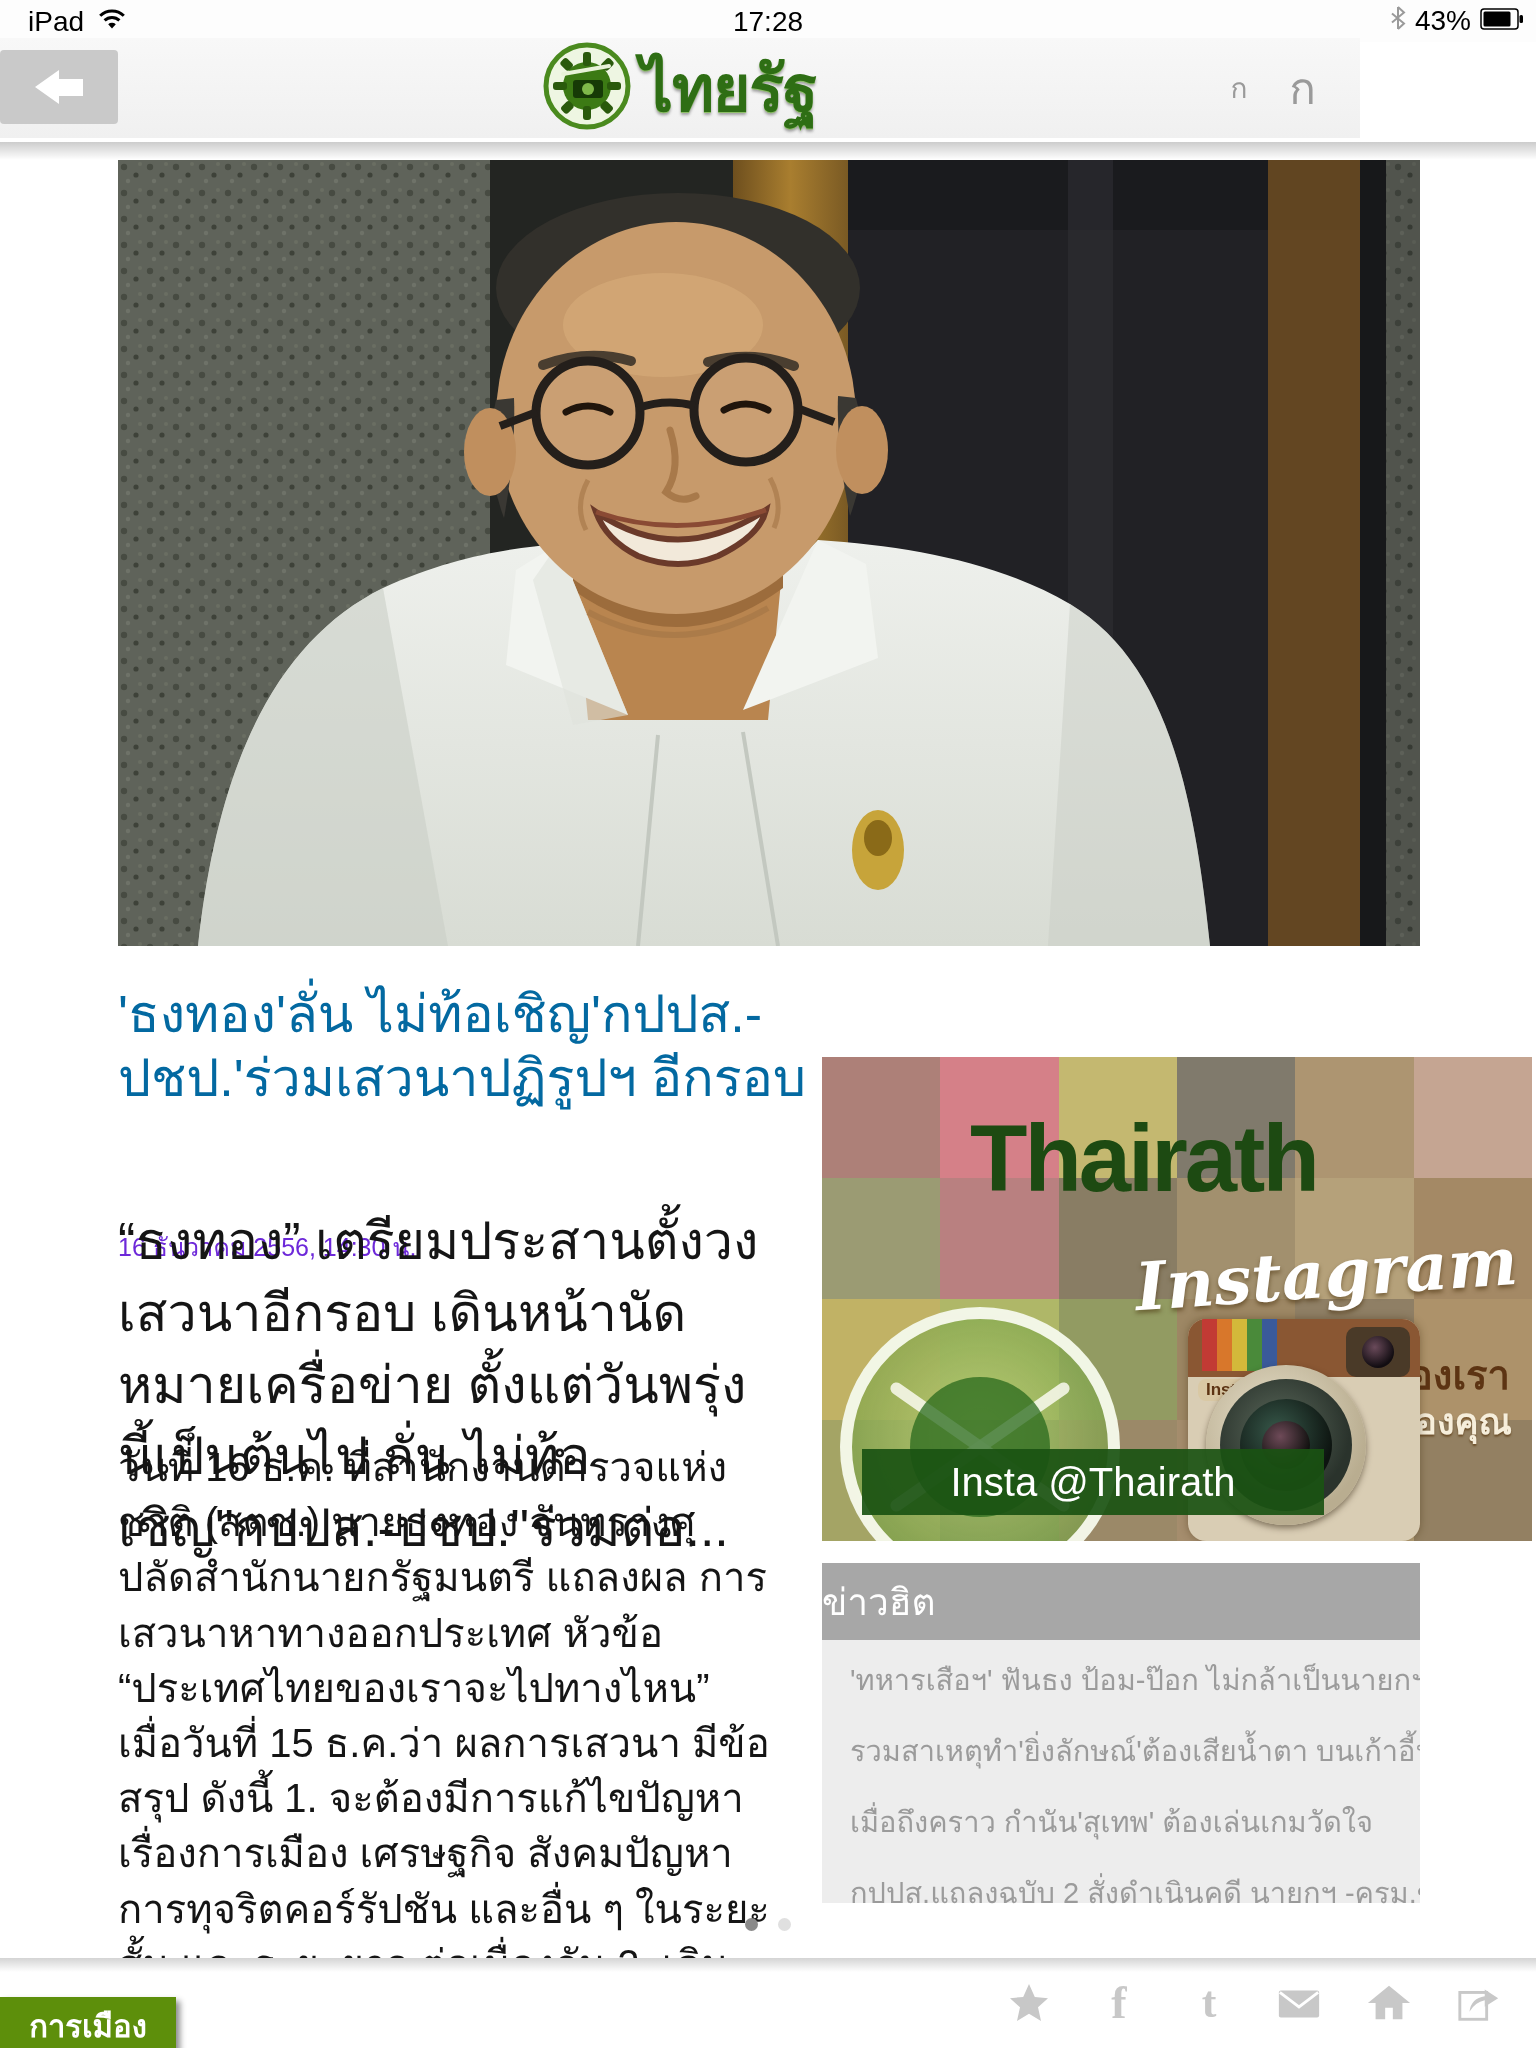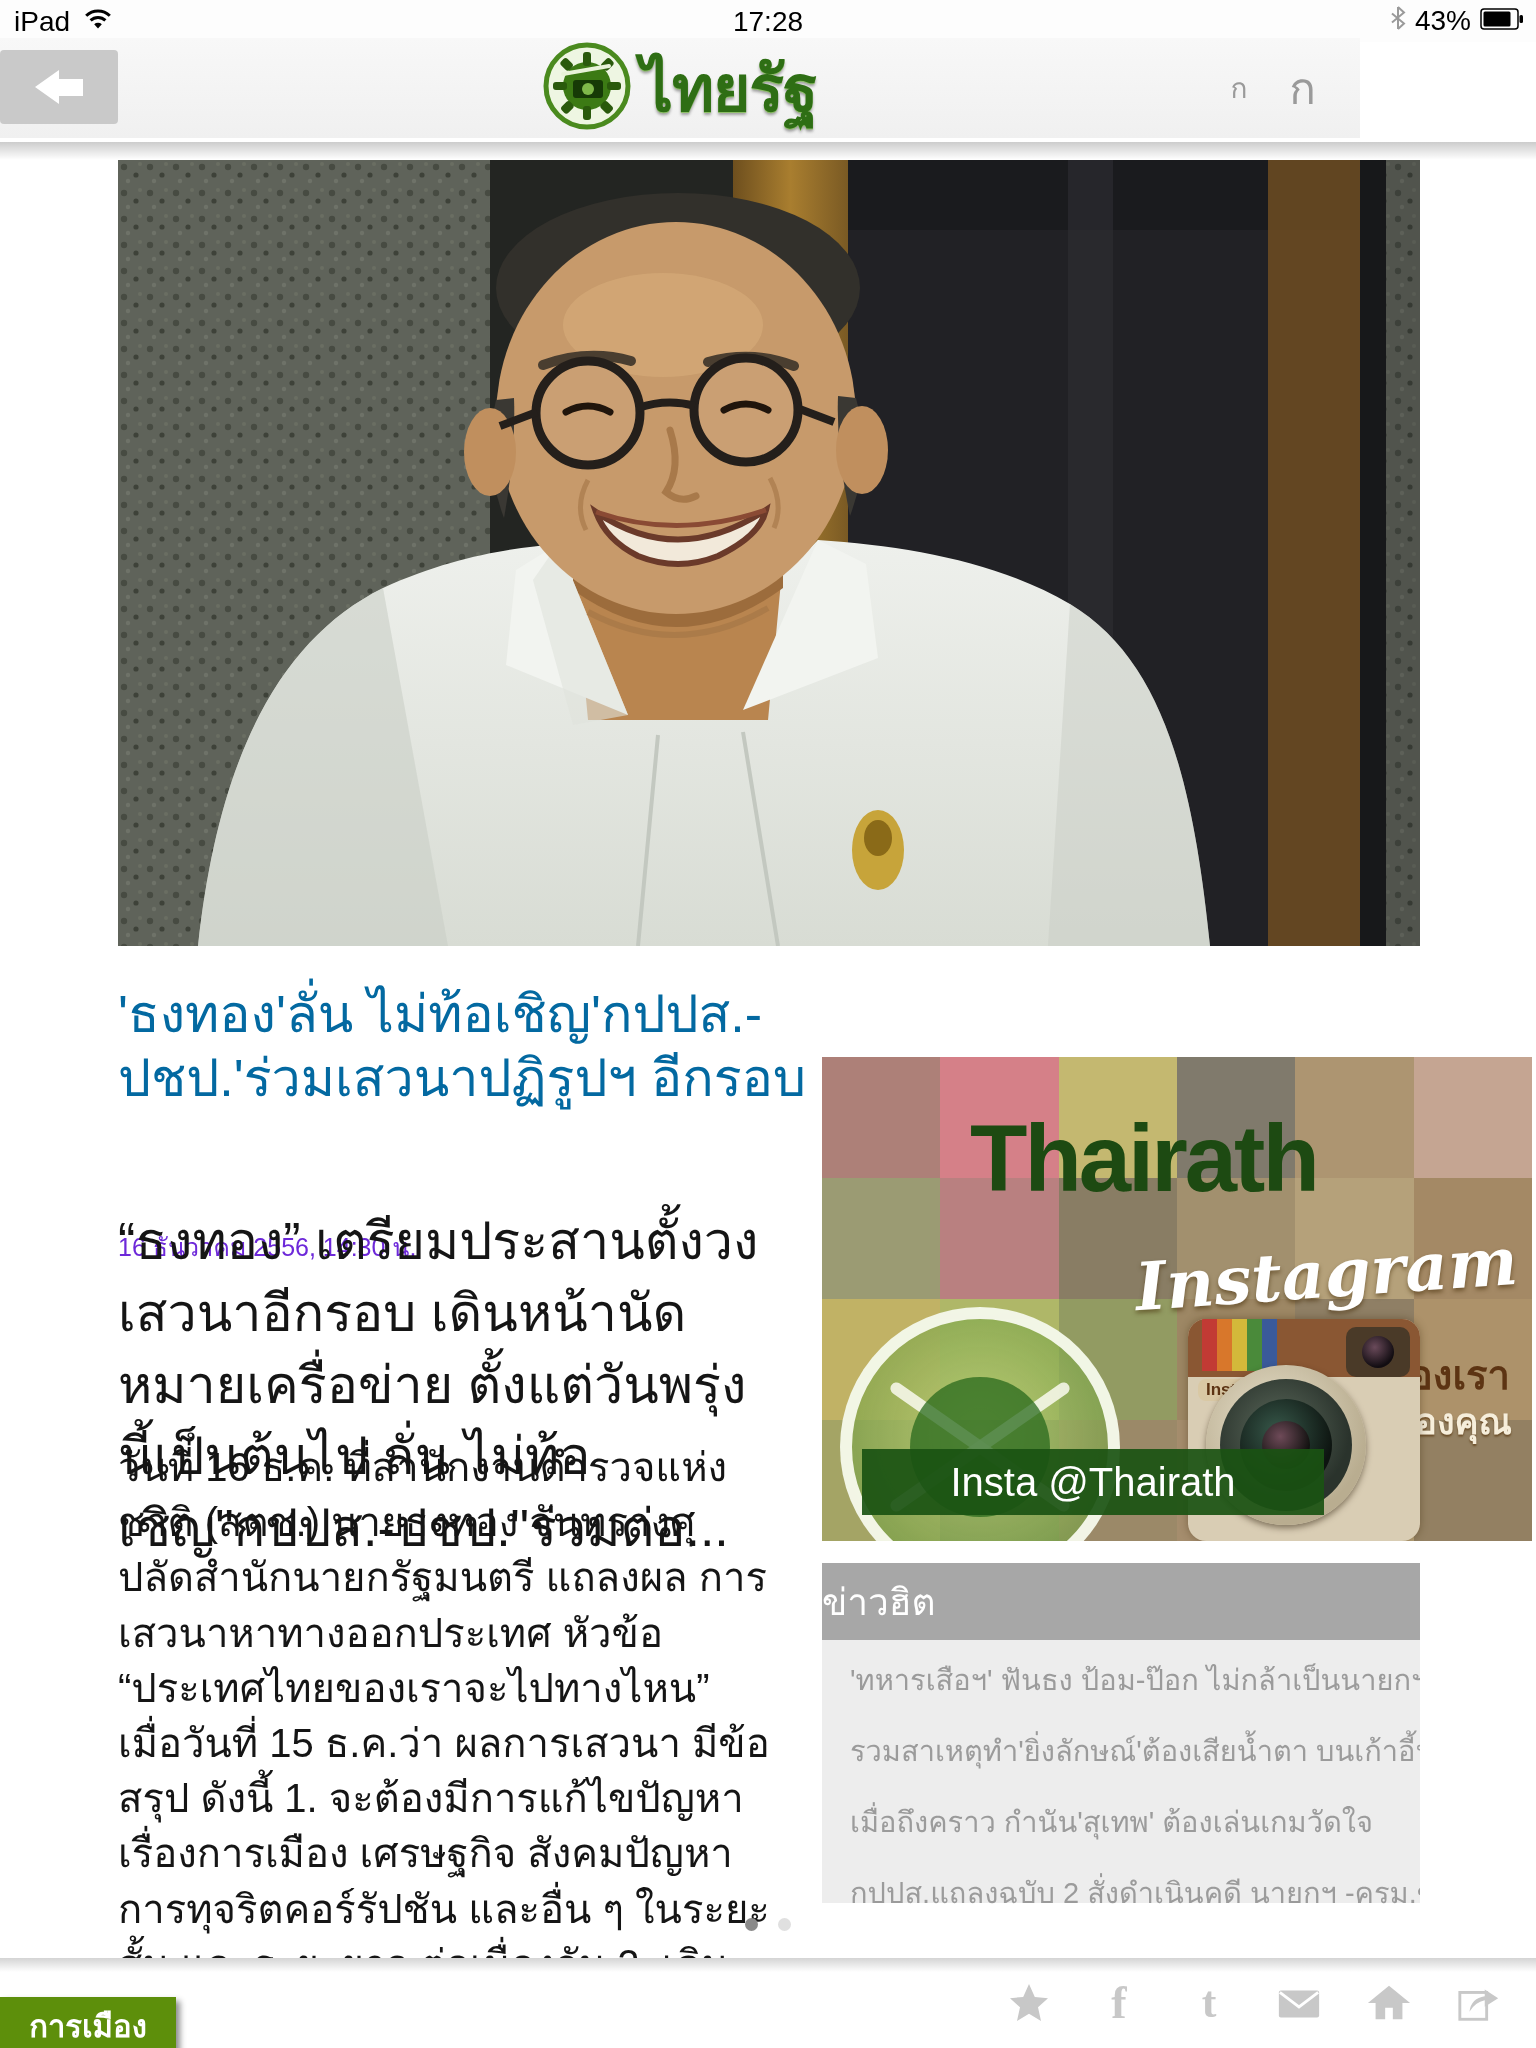--- a/index.html
+++ b/index.html
@@ -3,21 +3,21 @@
 <meta charset="utf-8">
 <style>
   * { margin:0; padding:0; box-sizing:border-box; }
   html,body { background:#ffffff; }
   body { font-family:"Liberation Sans","DejaVu Sans",sans-serif; }
   .screen { position:relative; width:1536px; height:2048px; background:#ffffff; overflow:hidden; }
 
   
   .status-bar { position:absolute; left:0; top:0; width:1536px; height:42px; background:#fdfdfd;
     display:flex; align-items:center; font-size:28px; color:#000; }
-  .sb-left { position:absolute; left:14px; top:6px; display:flex; gap:13px; }
+  .sb-left { position:absolute; left:28px; top:6px; display:flex; gap:13px; }
   .sb-center { position:absolute; left:0; right:0; top:6px; text-align:center; }
   .sb-right { position:absolute; right:12px; top:5px; display:flex; align-items:center; gap:9px; }
 
   
   .header { position:absolute; left:0; top:38px; width:1360px; height:100px;
     background:linear-gradient(#f8f8f8,#f0f0f0);text-align:center; }
   .header-shadow { position:absolute; left:0; top:142px; width:1536px; height:18px;
     background:linear-gradient(rgba(0,0,0,0.20),rgba(0,0,0,0)); }
   .back-btn { position:absolute; left:0; top:12px; width:118px; height:74px; background:#c9c9c9;
     border-radius:4px; display:flex; align-items:center; justify-content:center; cursor:pointer; }

